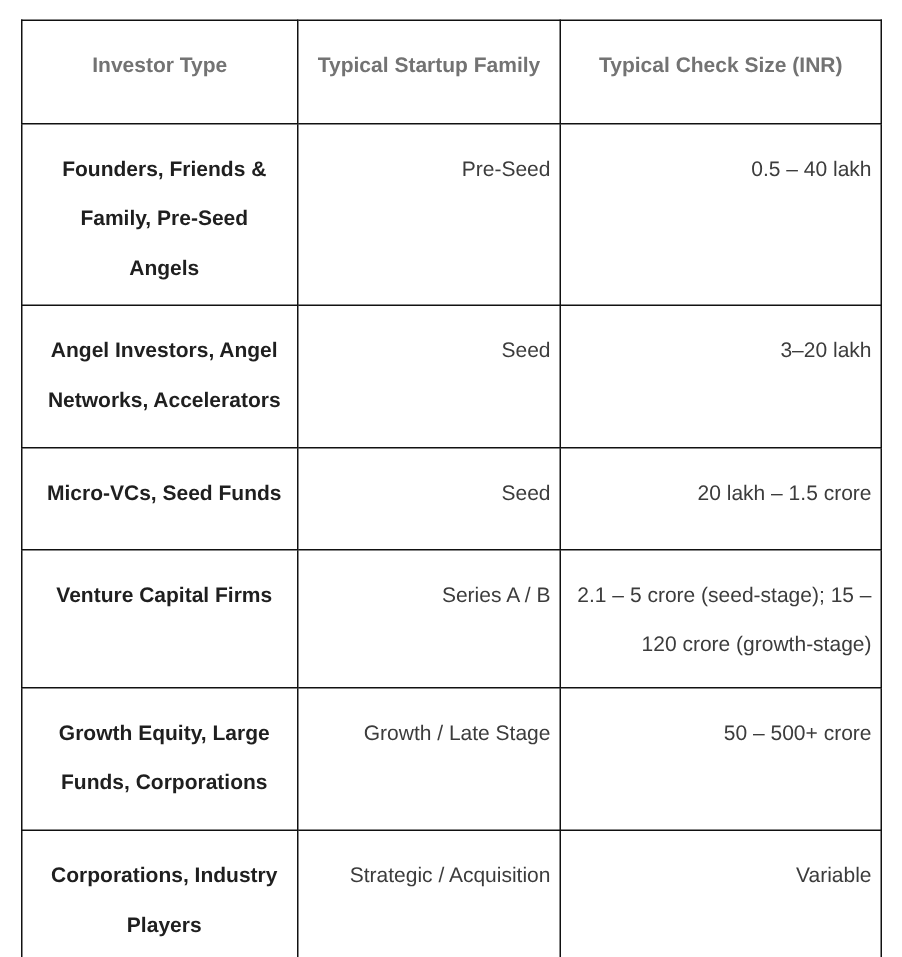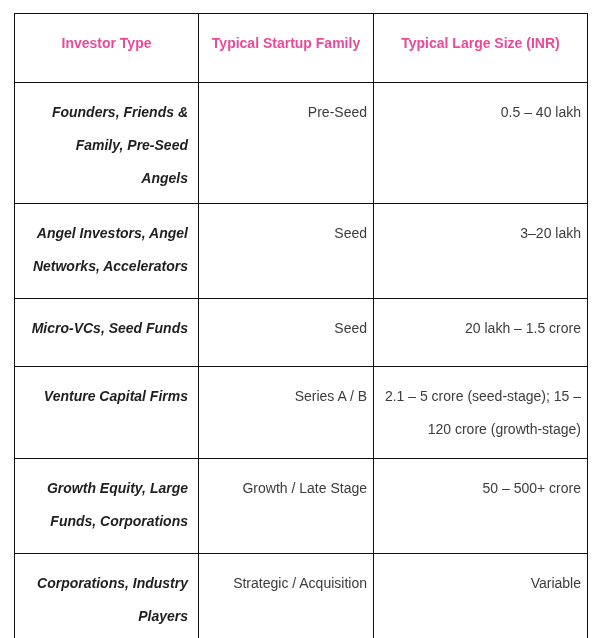--- a/index.html
+++ b/index.html
@@ -30,32 +30,31 @@
   table.investor-table td {
     border: 1px solid #111111;
     vertical-align: top;
     font-size: 14px;
     line-height: 33px;
     box-sizing: border-box;
   }
   
   table.investor-table th {
     font-weight: bold;
-    color: #ec4899;
+    color: #737373;
     text-align: center;
     padding: 13px 8px 8px 8px;
   }
   tr.header-row { height: 69px; }
   
   td.col-investor {
     font-weight: bold;
     color: #1f1f1f;
-    text-align: right;
+    text-align: center;
     padding: 13px 10px 8px 16px;
-    font-style: italic;
   }
   td.col-stage,
   td.col-check {
     font-weight: normal;
     color: #3c3c3c;
     text-align: right;
     padding: 13px 6px 8px 6px;
   }
   tr.row-0 { height: 95px; }
   tr.row-1 { height: 95px; }
@@ -71,21 +70,21 @@
   <table class="investor-table">
     <colgroup>
       <col style="width:184px">
       <col style="width:175px">
       <col style="width:214px">
     </colgroup>
     <thead>
       <tr class="header-row">
         <th>Investor Type</th>
         <th>Typical Startup Family</th>
-        <th>Typical Large Size (INR)</th>
+        <th>Typical Check Size (INR)</th>
       </tr>
     </thead>
     <tbody>
       <tr class="row-0">
         <td class="col-investor">Founders, Friends &amp; Family, Pre-Seed Angels</td>
         <td class="col-stage">Pre-Seed</td>
         <td class="col-check">0.5 – 40 lakh</td>
       </tr>
       <tr class="row-1">
         <td class="col-investor">Angel Investors, Angel Networks, Accelerators</td>

